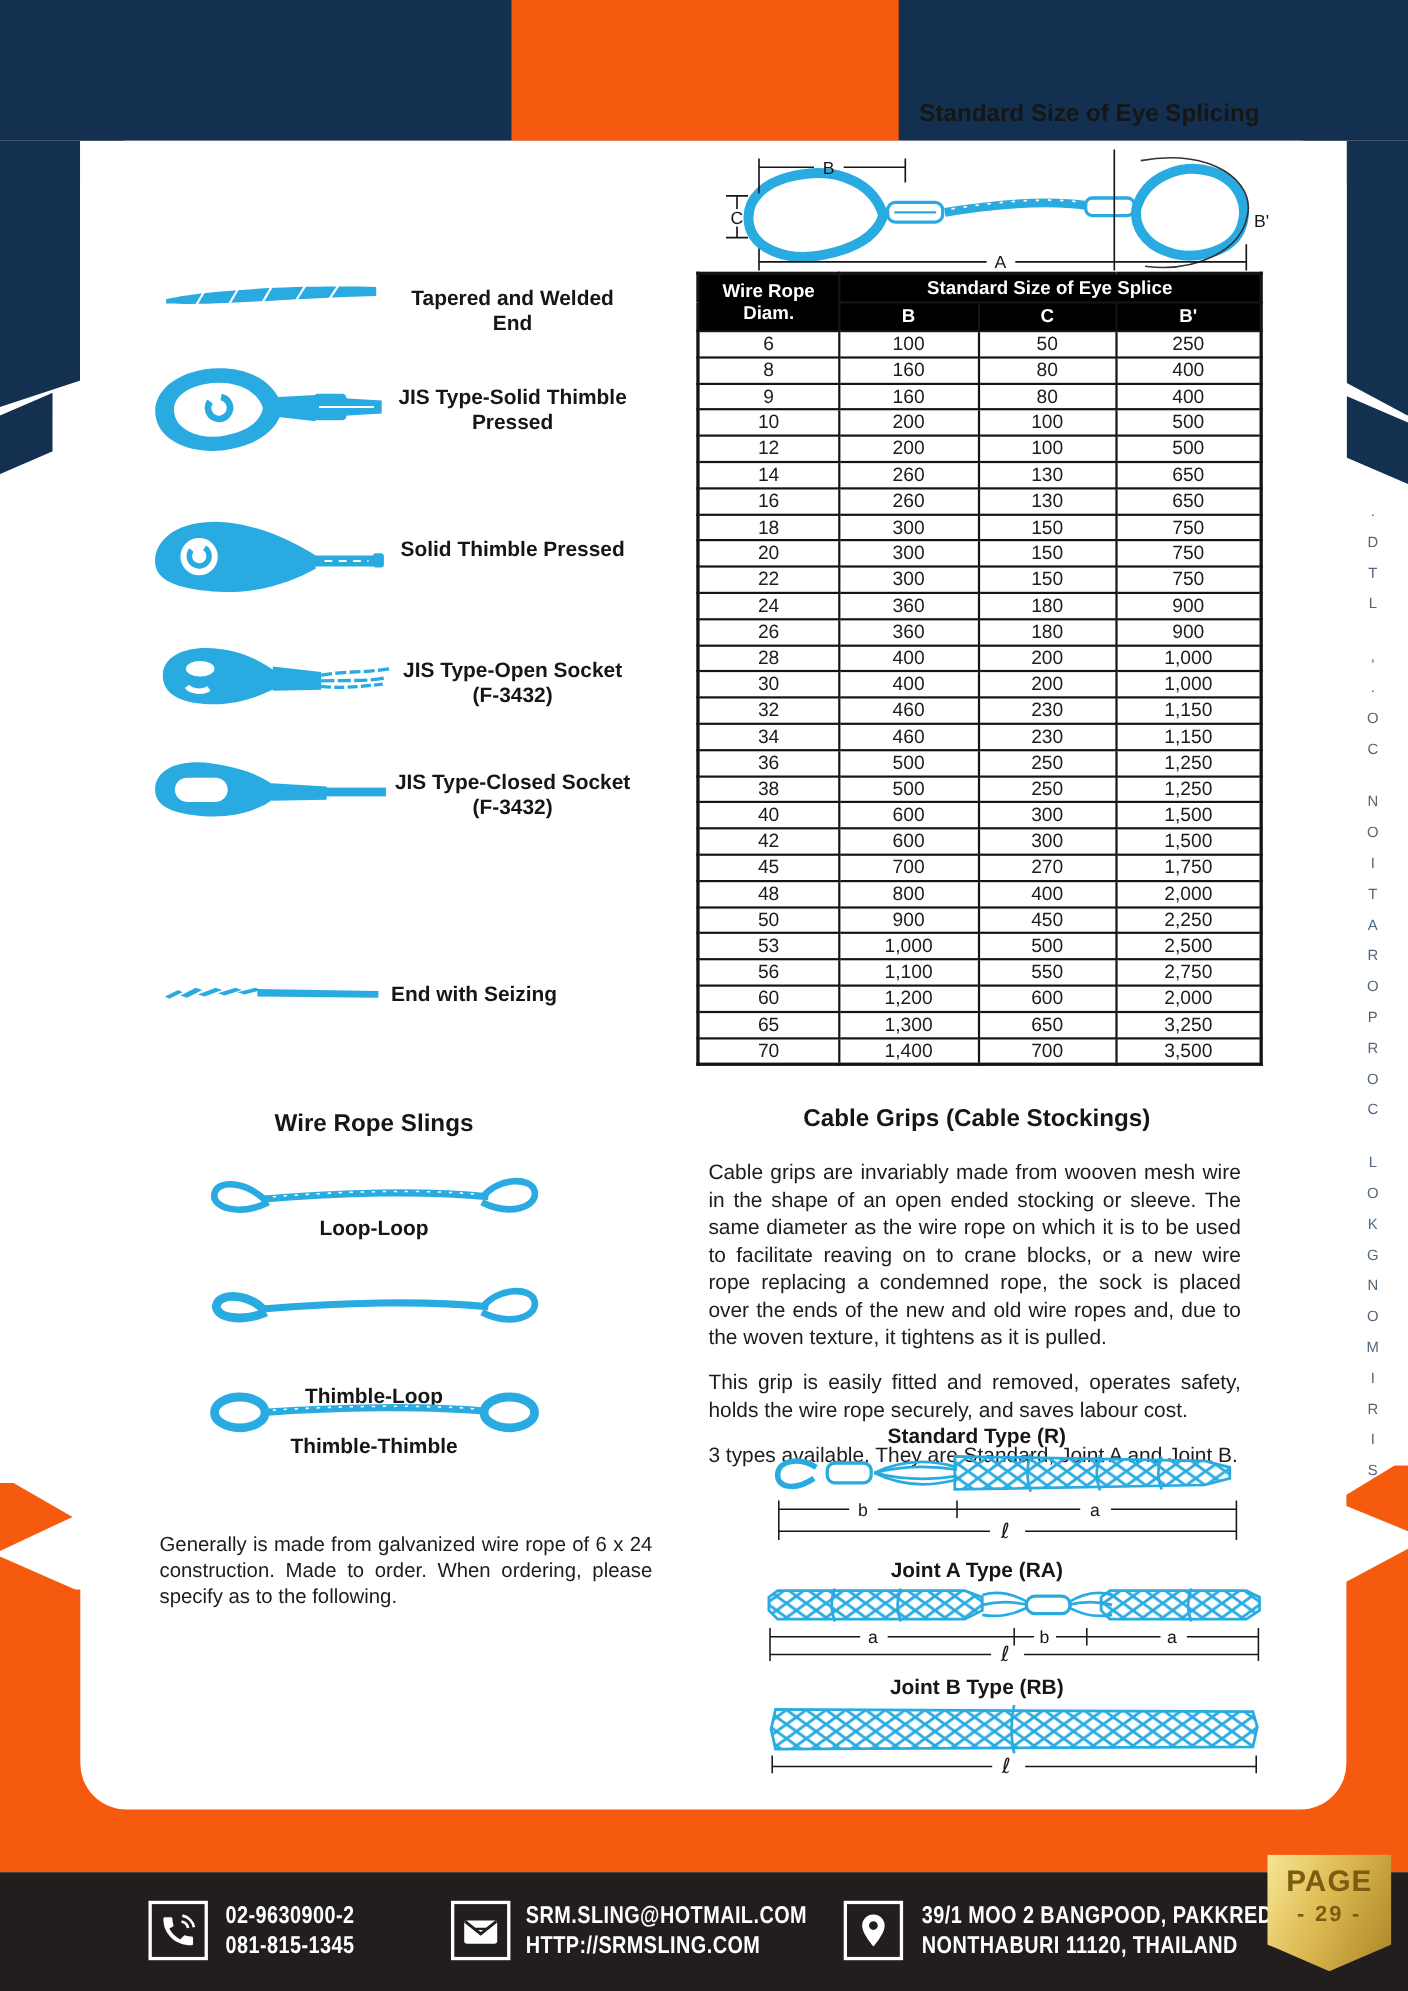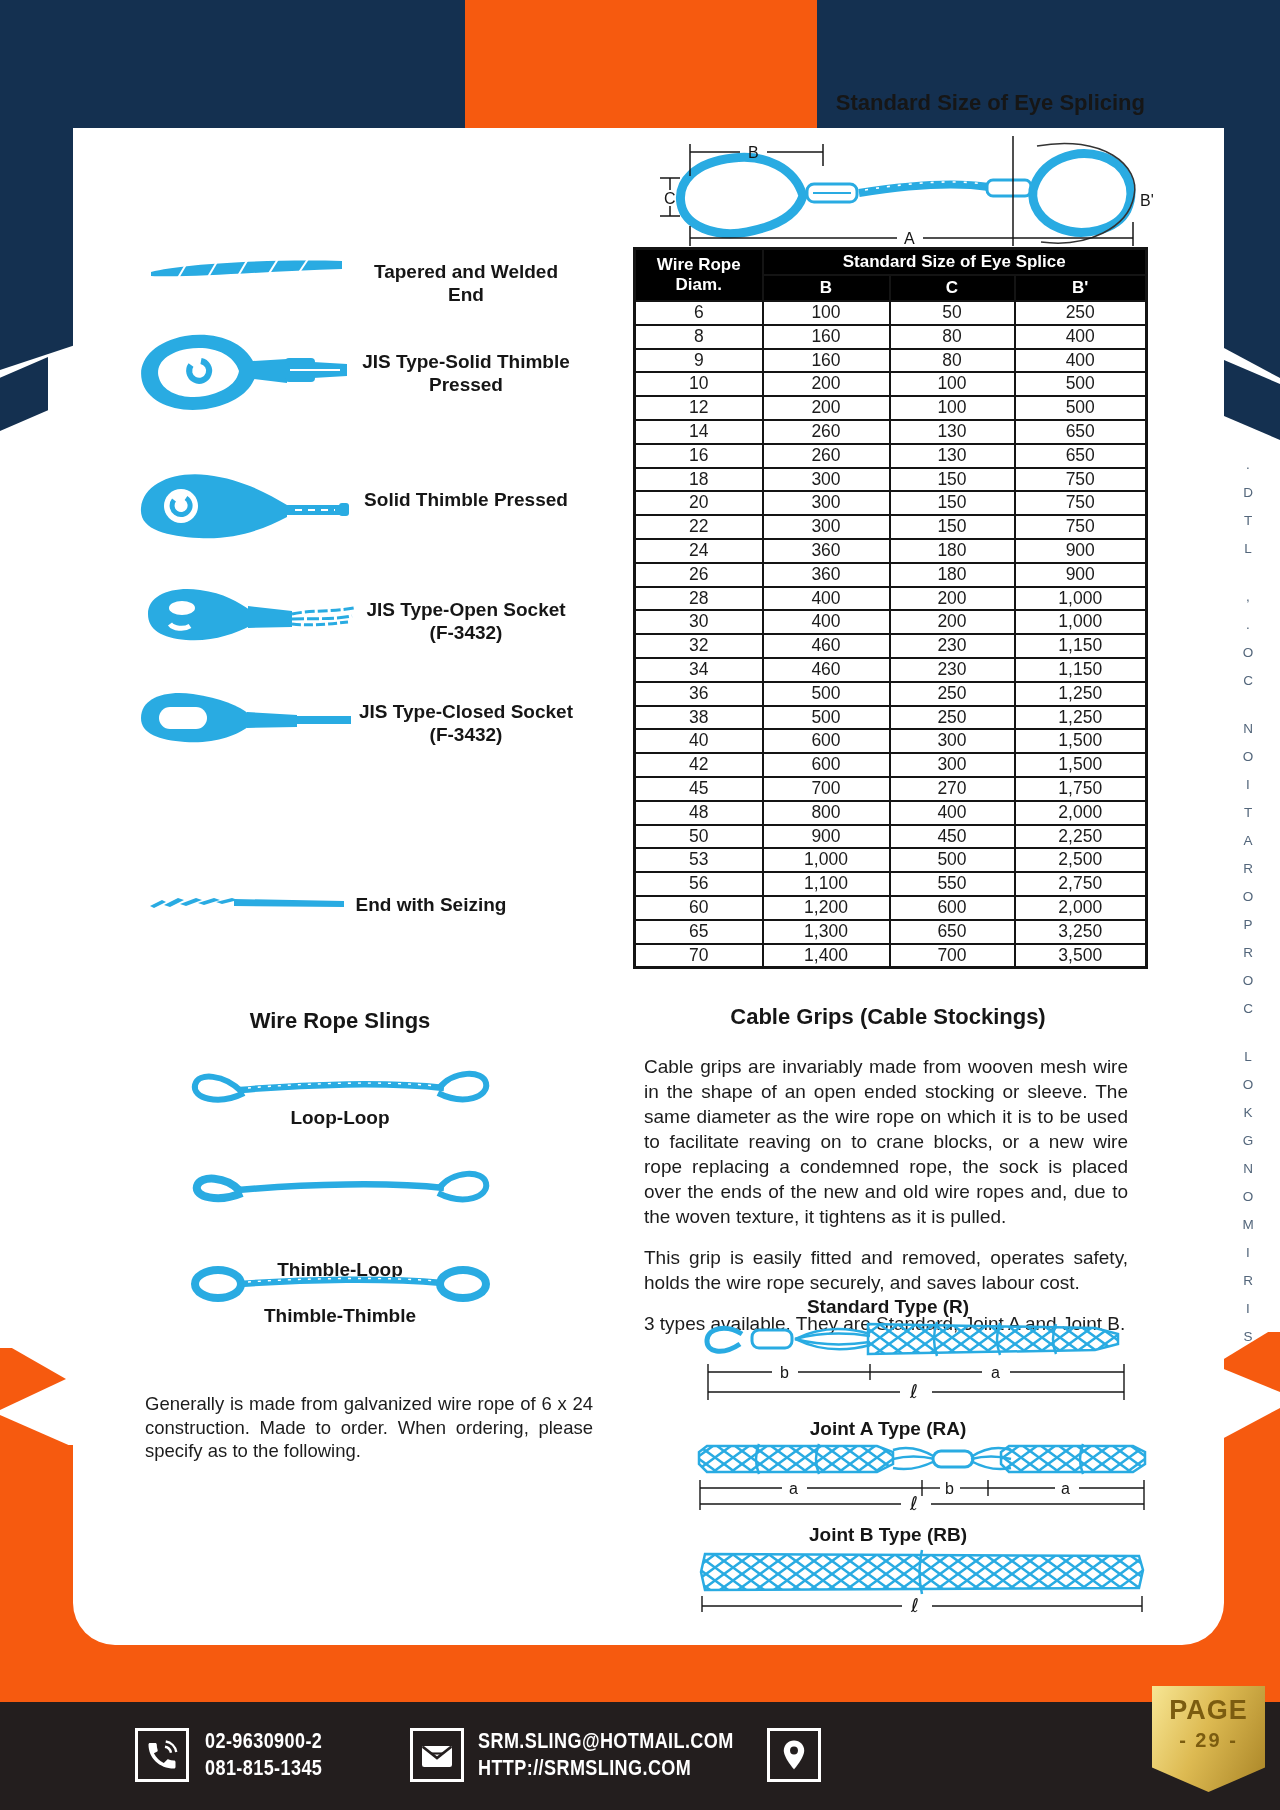--- a/index.html
+++ b/index.html
@@ -562,19 +562,23 @@
     <div class="ftext">SRM.SLING@HOTMAIL.COM</div>
     <div class="ftext">HTTP://SRMSLING.COM</div>
   </div>
 
   <div class="abs icon-box z4" style="left:767px;top:1728px;">
     <svg width="34" height="34" viewBox="0 0 24 24">
       <path fill="#fff" d="M12,1.8c-4.2,0-7.2,3.2-7.2,7.1c0,5.2,7.2,13.3,7.2,13.3s7.2-8.1,7.2-13.3C19.2,5,16.2,1.8,12,1.8z"></path>
       <circle cx="12" cy="8.8" r="2.8" fill="#231e1e"></circle>
     </svg>
   </div>
+  <div class="abs z4" style="left:838px;top:1727px;">
+    <div class="ftext">39/1 MOO 2 BANGPOOD, PAKKRED</div>
+    <div class="ftext">NONTHABURI 11120, THAILAND</div>
+  </div>
 
   <div class="abs ribbon z5">
     <div class="pg">PAGE</div>
     <div class="num">- 29 -</div>
   </div>
 
 </div>
 
 </body></html>

